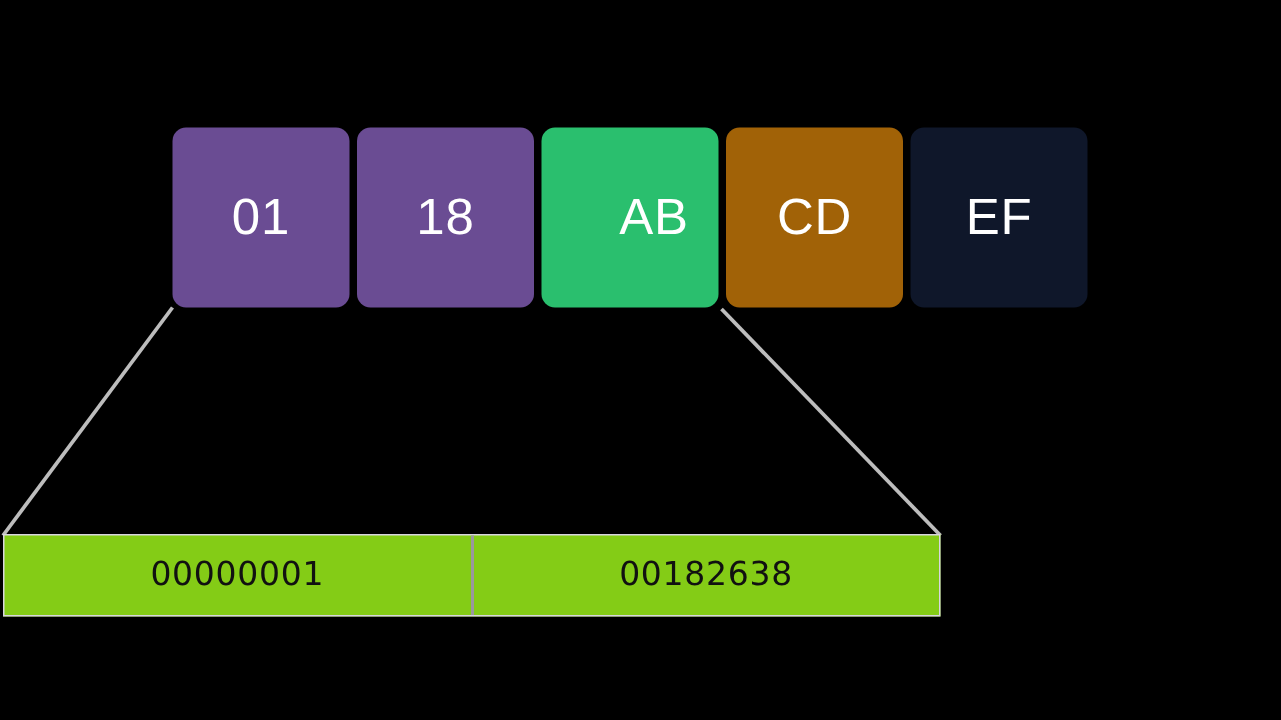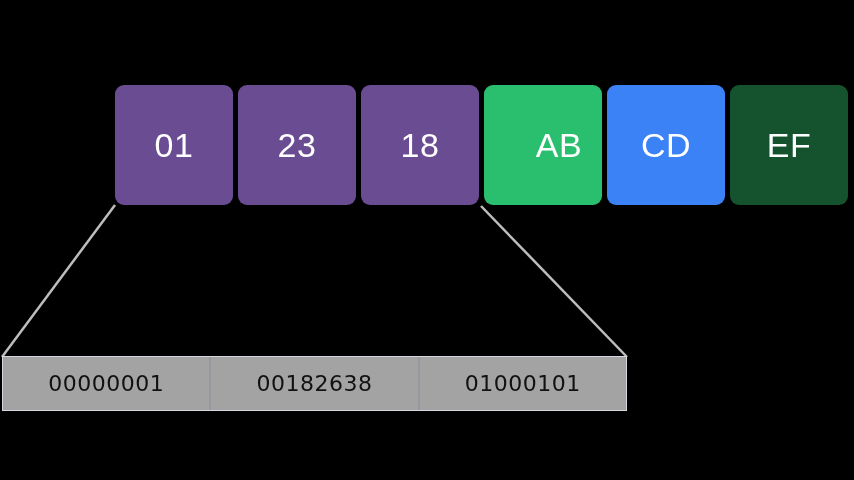--- a/index.html
+++ b/index.html
@@ -101,41 +101,35 @@
   <svg id="connectors" viewBox="0 0 854 480" width="854" height="480" xmlns="http://www.w3.org/2000/svg">
     <line x1="115" y1="205" x2="2" y2="357" stroke="#bdbdbd" stroke-width="2.5" stroke-linecap="butt"></line>
     <line x1="481" y1="206" x2="627" y2="357" stroke="#bdbdbd" stroke-width="2.5" stroke-linecap="butt"></line>
   </svg>
 
   <div id="byte-row">
     <div class="byte-box" style="background:#6A4C93;">
       <span class="byte-label" style="color: rgb(255, 255, 255);">01</span>
     </div>
     <div class="byte-box" style="background:#6A4C93;">
-      <span class="byte-label" style="color: rgb(255, 255, 255);">23</span>
-    </div>
-    <div class="byte-box" style="background:#6A4C93;">
       <span class="byte-label" style="color: rgb(255, 255, 255);">18</span>
     </div>
     <div class="byte-box" style="background:#2ABF6E;padding-left:32px;">
       <span class="byte-label" style="color: rgb(255, 255, 255);">AB</span>
     </div>
-    <div class="byte-box" style="background:#3b82f6;">
+    <div class="byte-box" style="background:#a16207;">
       <span class="byte-label" style="color: rgb(255, 255, 255);">CD</span>
     </div>
-    <div class="byte-box" style="background:#14532d;align-items:center;">
+    <div class="byte-box" style="background:#0f172a;align-items:center;">
       <span class="byte-label" style="color: rgb(255, 255, 255);">EF</span>
     </div>
   </div>
 
-  <div id="binary-strip" style="background: #a3a3a3; border-color: rgb(216, 213, 222);">
+  <div id="binary-strip" style="background: #84cc16; border-color: rgb(216, 213, 222);">
     <div class="binary-cell">
       <span class="binary-text" style="color: rgb(17, 17, 17);">00000001</span>
     </div>
     <div class="binary-cell" style="border-left-color: rgb(154, 152, 159);">
       <span class="binary-text" style="color: rgb(17, 17, 17);">00182638</span>
     </div>
-    <div class="binary-cell" style="border-left-color: rgb(154, 152, 159);">
-      <span class="binary-text" style="color: rgb(17, 17, 17);">01000101</span>
-    </div>
   </div>
 
 </div>
 
 </body></html>

